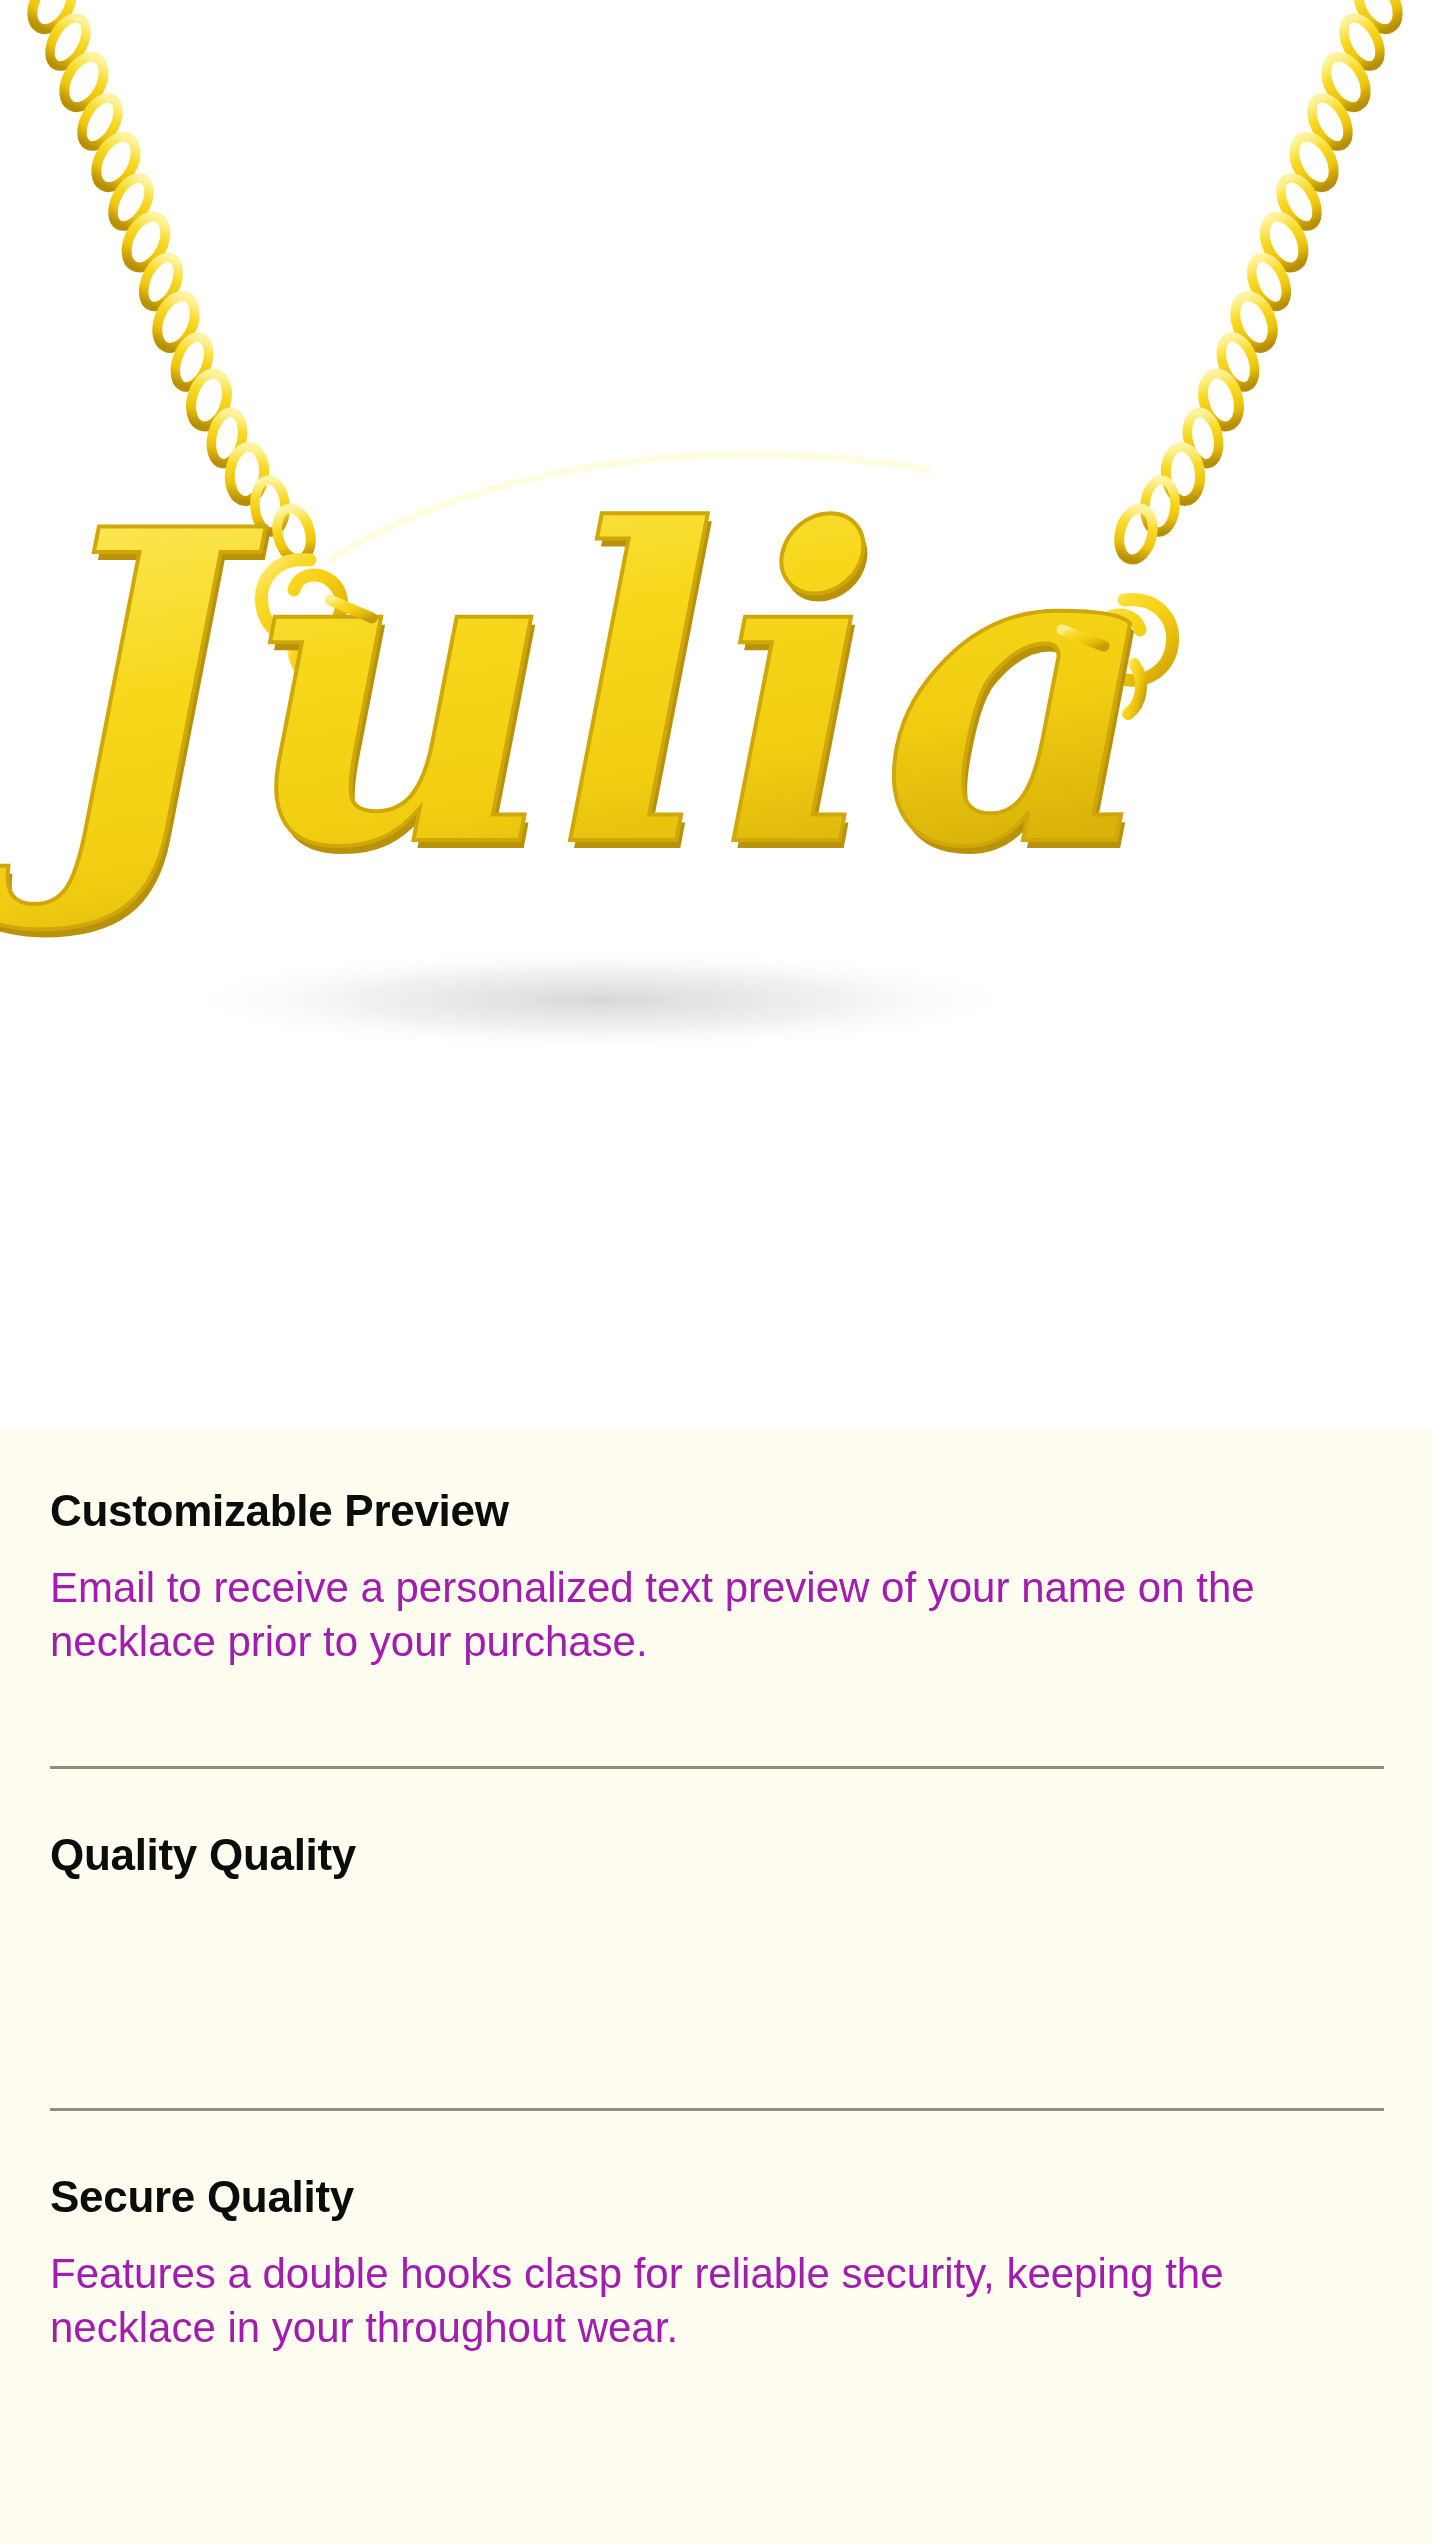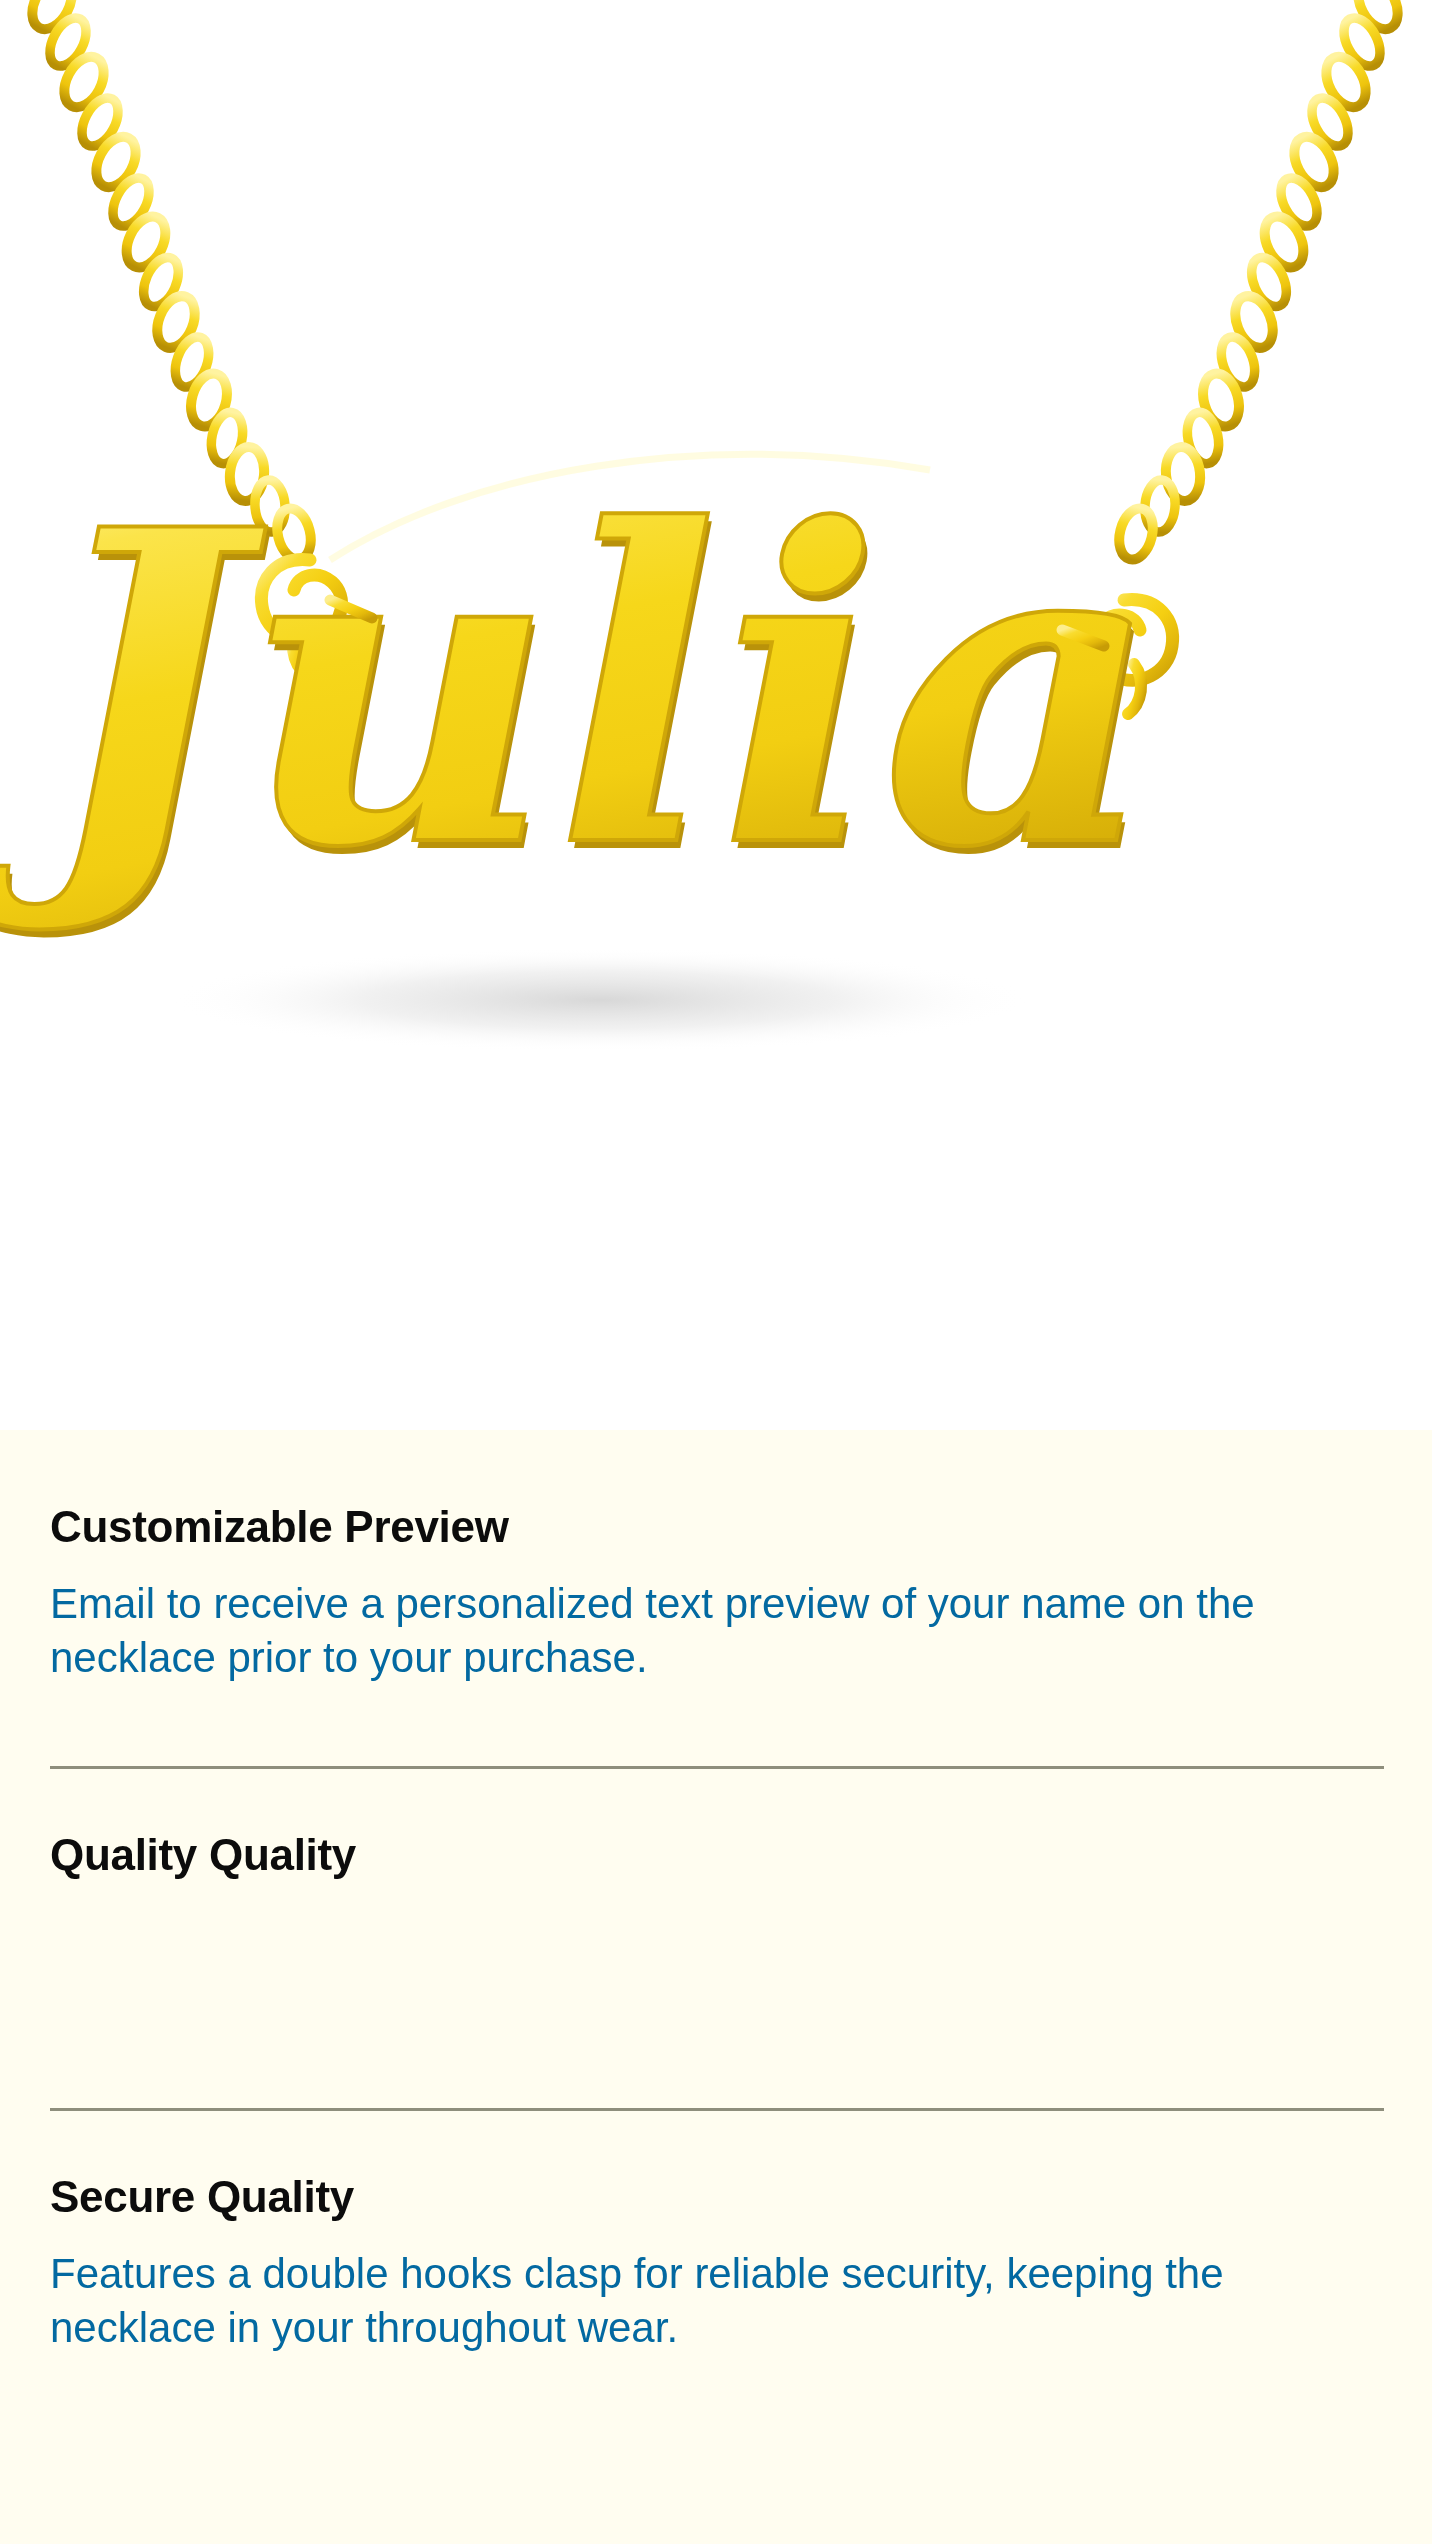--- a/index.html
+++ b/index.html
@@ -45,38 +45,38 @@
     background: #fffdf0;
     box-sizing: border-box;
   }
 
   .feature-block {
     position: absolute;
     left: 50px;
     width: 1334px;
   }
 
-  .feature-block.b1 { top: 56px; margin-top: 16px; }
+  .feature-block.b1 { top: 56px; }
   .feature-block.b2 { top: 400px; }
   .feature-block.b3 { top: 742px; }
 
   .feature-title {
     font-size: 44px;
     font-weight: bold;
     color: #0c0c0c;
     line-height: 1.12;
     letter-spacing: -0.3px;
     margin: 0;
     font-family: "Liberation Sans", sans-serif;
   }
 
   .feature-desc {
     font-size: 42px;
     font-weight: normal;
-    color: #0369a1;
+    color: #a21caf;
     line-height: 1.28;
     margin: 26px 0 0 0;
     max-width: 1330px;
     font-family: "Liberation Sans", sans-serif;
   }
 
   .divider {
     position: absolute;
     left: 50px;
     width: 1334px;

